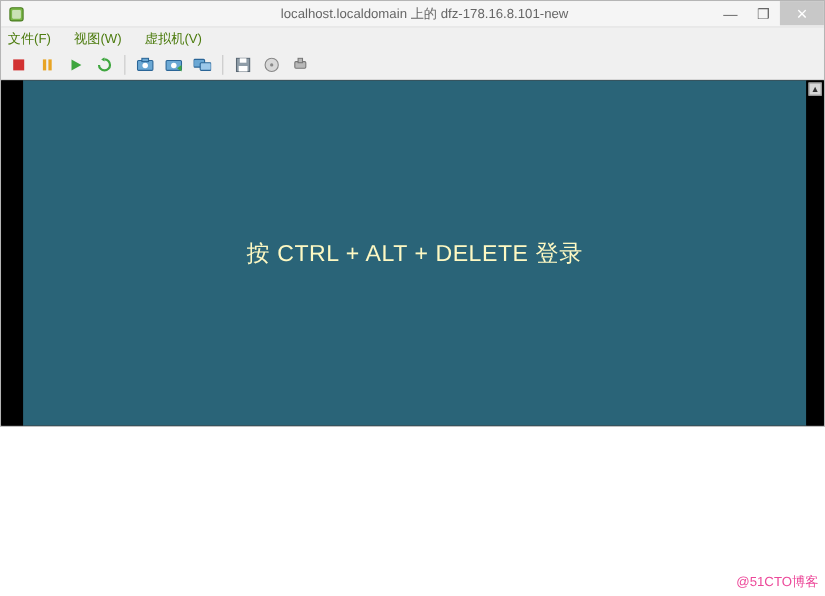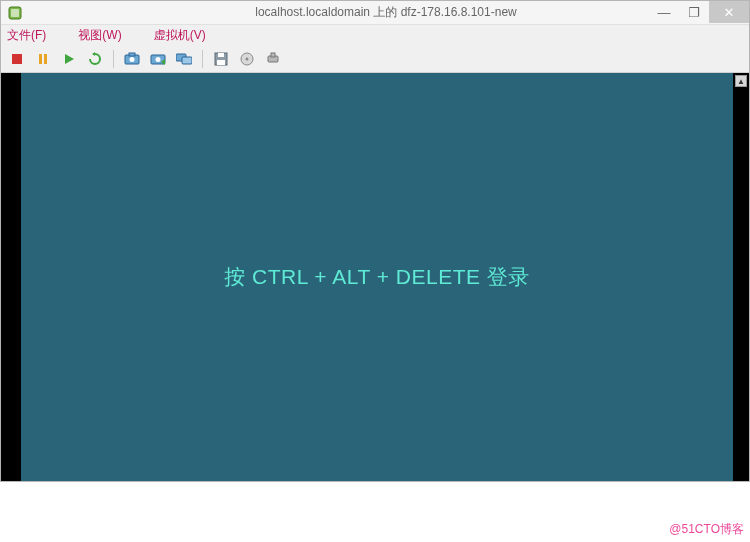--- a/index.html
+++ b/index.html
@@ -6,21 +6,21 @@
     body {
       font-family: "Microsoft YaHei", "SimSun", Tahoma, sans-serif;
       background: #ffffff;
       width: 750px;
       height: 542px;
       overflow: hidden;
       position: relative;
     }
     .window {
       width: 750px;
-      height: 482px;
+      height: 388px;
       display: flex;
       flex-direction: column;
       background: #f0f0f0;
       border: 1px solid #b5b5b5;
     }
     .titlebar {
       height: 24px;
       display: flex;
       align-items: center;
       background: #f5f5f5;
@@ -64,22 +64,22 @@
       color: #fff;
       width: 40px;
     }
     .menubar {
       height: 20px;
       display: flex;
       align-items: center;
       background: #f0f0f0;
       padding-left: 4px;
       font-size: 12px;
-      color: #be185d;
-      gap: 28px;
+      color: #4d7c0f;
+      gap: 17px;
     }
     .menu-item {
       cursor: pointer;
       padding: 1px 2px;
     }
     .toolbar {
       height: 28px;
       display: flex;
       align-items: center;
       background: #f0f0f0;
@@ -133,21 +133,21 @@
       color: #333;
     }
     .vm-screen {
       flex: 1;
       background: #2a6478;
       display: flex;
       align-items: center;
       justify-content: center;
     }
     .login-text {
-      color: #5eead4;
+      color: #fef9c3;
       font-size: 21px;
       font-weight: 300;
       letter-spacing: 0.5px;
     }
     .watermark {
       position: absolute;
       right: 6px;
       bottom: 4px;
       font-size: 12px;
       color: #ec4899;

